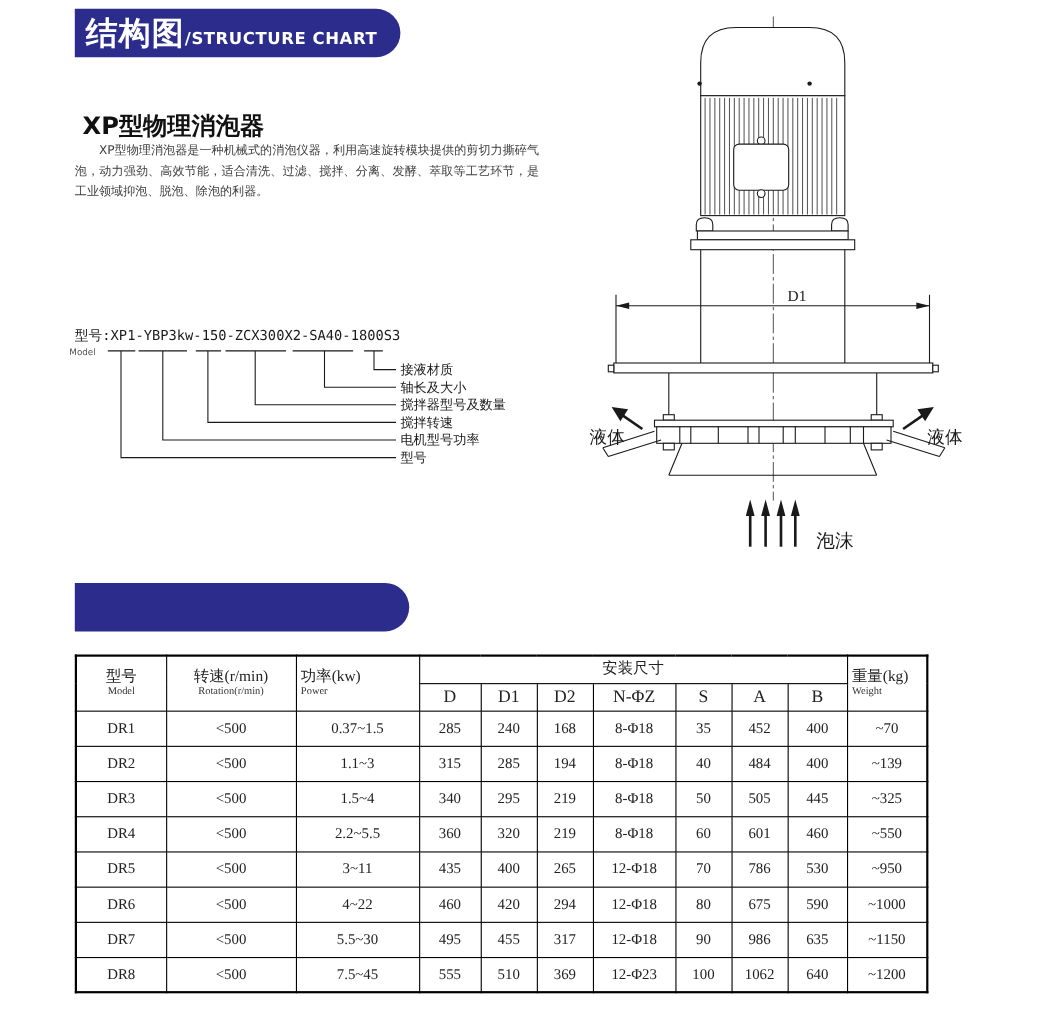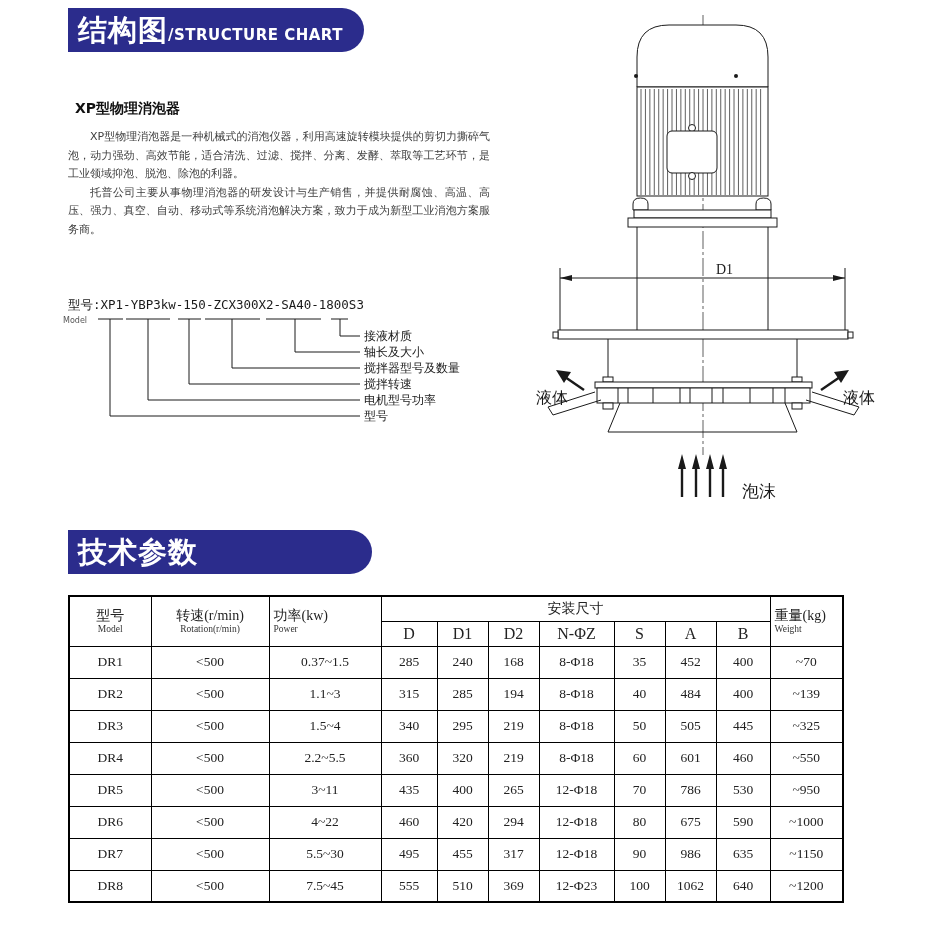--- a/index.html
+++ b/index.html
@@ -5,21 +5,21 @@
   html,body{margin:0;padding:0;background:#fff;}
   .page{position:relative;width:910px;height:926px;background:#ffffff;overflow:hidden;
         font-family:"DejaVu Sans",sans-serif;color:#222;}
   .banner{position:absolute;left:68px;height:44px;background:#2b2c8c;color:#fff;
           display:flex;align-items:baseline;padding-left:10px;box-sizing:border-box;
           border-radius:0 22px 22px 0;}
   .banner .cn{font-size:29px;font-weight:bold;line-height:44px;letter-spacing:1px;}
   .banner .en{font-size:15px;font-weight:bold;letter-spacing:0.5px;}
   .b1{top:8px;width:296px;}
   .b2{top:530px;width:304px;}
-  .intro-title{position:absolute;left:75px;top:100px;margin:0;font-size:14px;font-weight:bold;color:#111;}
+  .intro-title{position:absolute;left:75px;top:100px;margin:0;font-size:22px;font-weight:bold;color:#111;}
   .intro{position:absolute;left:68px;top:128px;width:422px;}
   .intro p{margin:0;font-size:11px;line-height:18.5px;color:#3d3d3d;
            text-indent:2em;text-align:justify;}
   .legend-svg{position:absolute;left:58px;top:290px;}
   .diagram-svg{position:absolute;left:520px;top:10px;}
   svg text{fill:#1a1a1a;}
   .cad{font-family:"DejaVu Sans Mono",monospace;font-size:12.5px;}
   .small{font-size:8px;fill:#555;}
   .lab{font-size:12px;}
   .dtxt{font-size:16px;}
@@ -44,21 +44,20 @@
 <div class="page">
 
   <div class="banner b1">
     <span class="cn">结构图</span>
     <span class="en">/STRUCTURE CHART</span>
   </div>
 
   <h2 class="intro-title">XP型物理消泡器</h2>
   <div class="intro">
     <p>XP型物理消泡器是一种机械式的消泡仪器，利用高速旋转模块提供的剪切力撕碎气泡，动力强劲、高效节能，适合清洗、过滤、搅拌、分离、发酵、萃取等工艺环节，是工业领域抑泡、脱泡、除泡的利器。</p>
-    <p>托普公司主要从事物理消泡器的研发设计与生产销售，并提供耐腐蚀、高温、高压、强力、真空、自动、移动式等系统消泡解决方案，致力于成为新型工业消泡方案服务商。</p>
   </div>
 
   <svg class="legend-svg" width="430" height="150" viewBox="0 0 430 150">
     <g class="ln">
       <path d="M40,29 H65 M68,29 H112 M120,29 H143 M147,29 H202 M208,29 H263 M273,29 H290"></path>
       <path d="M282,29 V46 H302"></path>
       <path d="M237,29 V62 H302"></path>
       <path d="M174,29 V78 H302"></path>
       <path d="M131,29 V94 H302"></path>
       <path d="M90,29 V110 H302"></path>
@@ -173,21 +172,20 @@
       <polygon class="fill" points="172,459 180,459 176,444"></polygon>
       <line x1="190" y1="487" x2="190" y2="458" stroke="#1a1a1a" stroke-width="2.4"></line>
       <polygon class="fill" points="186,459 194,459 190,444"></polygon>
       <line x1="203" y1="487" x2="203" y2="458" stroke="#1a1a1a" stroke-width="2.4"></line>
       <polygon class="fill" points="199,459 207,459 203,444"></polygon>
       <text class="ftxt" x="222" y="487">泡沫</text>
     </g>
   </svg>
 
   <div class="banner b2">
-    <span class="cn">技术参数</span>
   </div>
 
   <table class="params">
     <colgroup>
       <col style="width:82px">
         <col style="width:118px">
         <col style="width:112px">
       <col style="width:56px">
         <col style="width:51px">
         <col style="width:51px">

